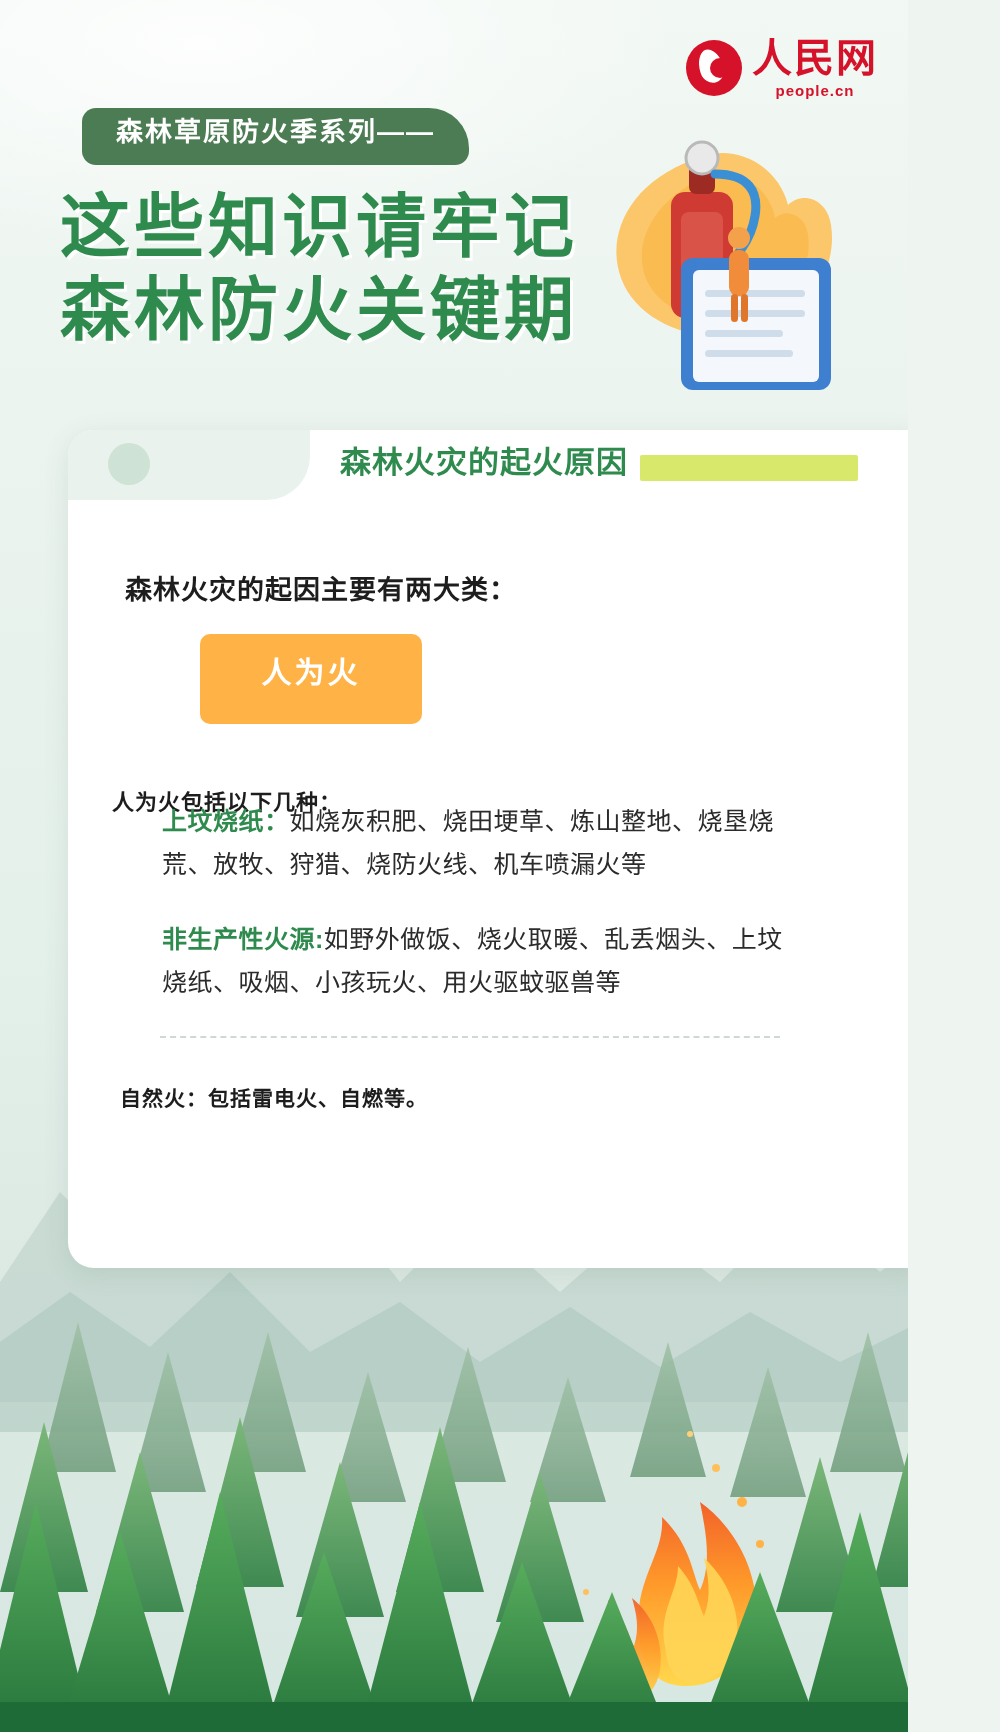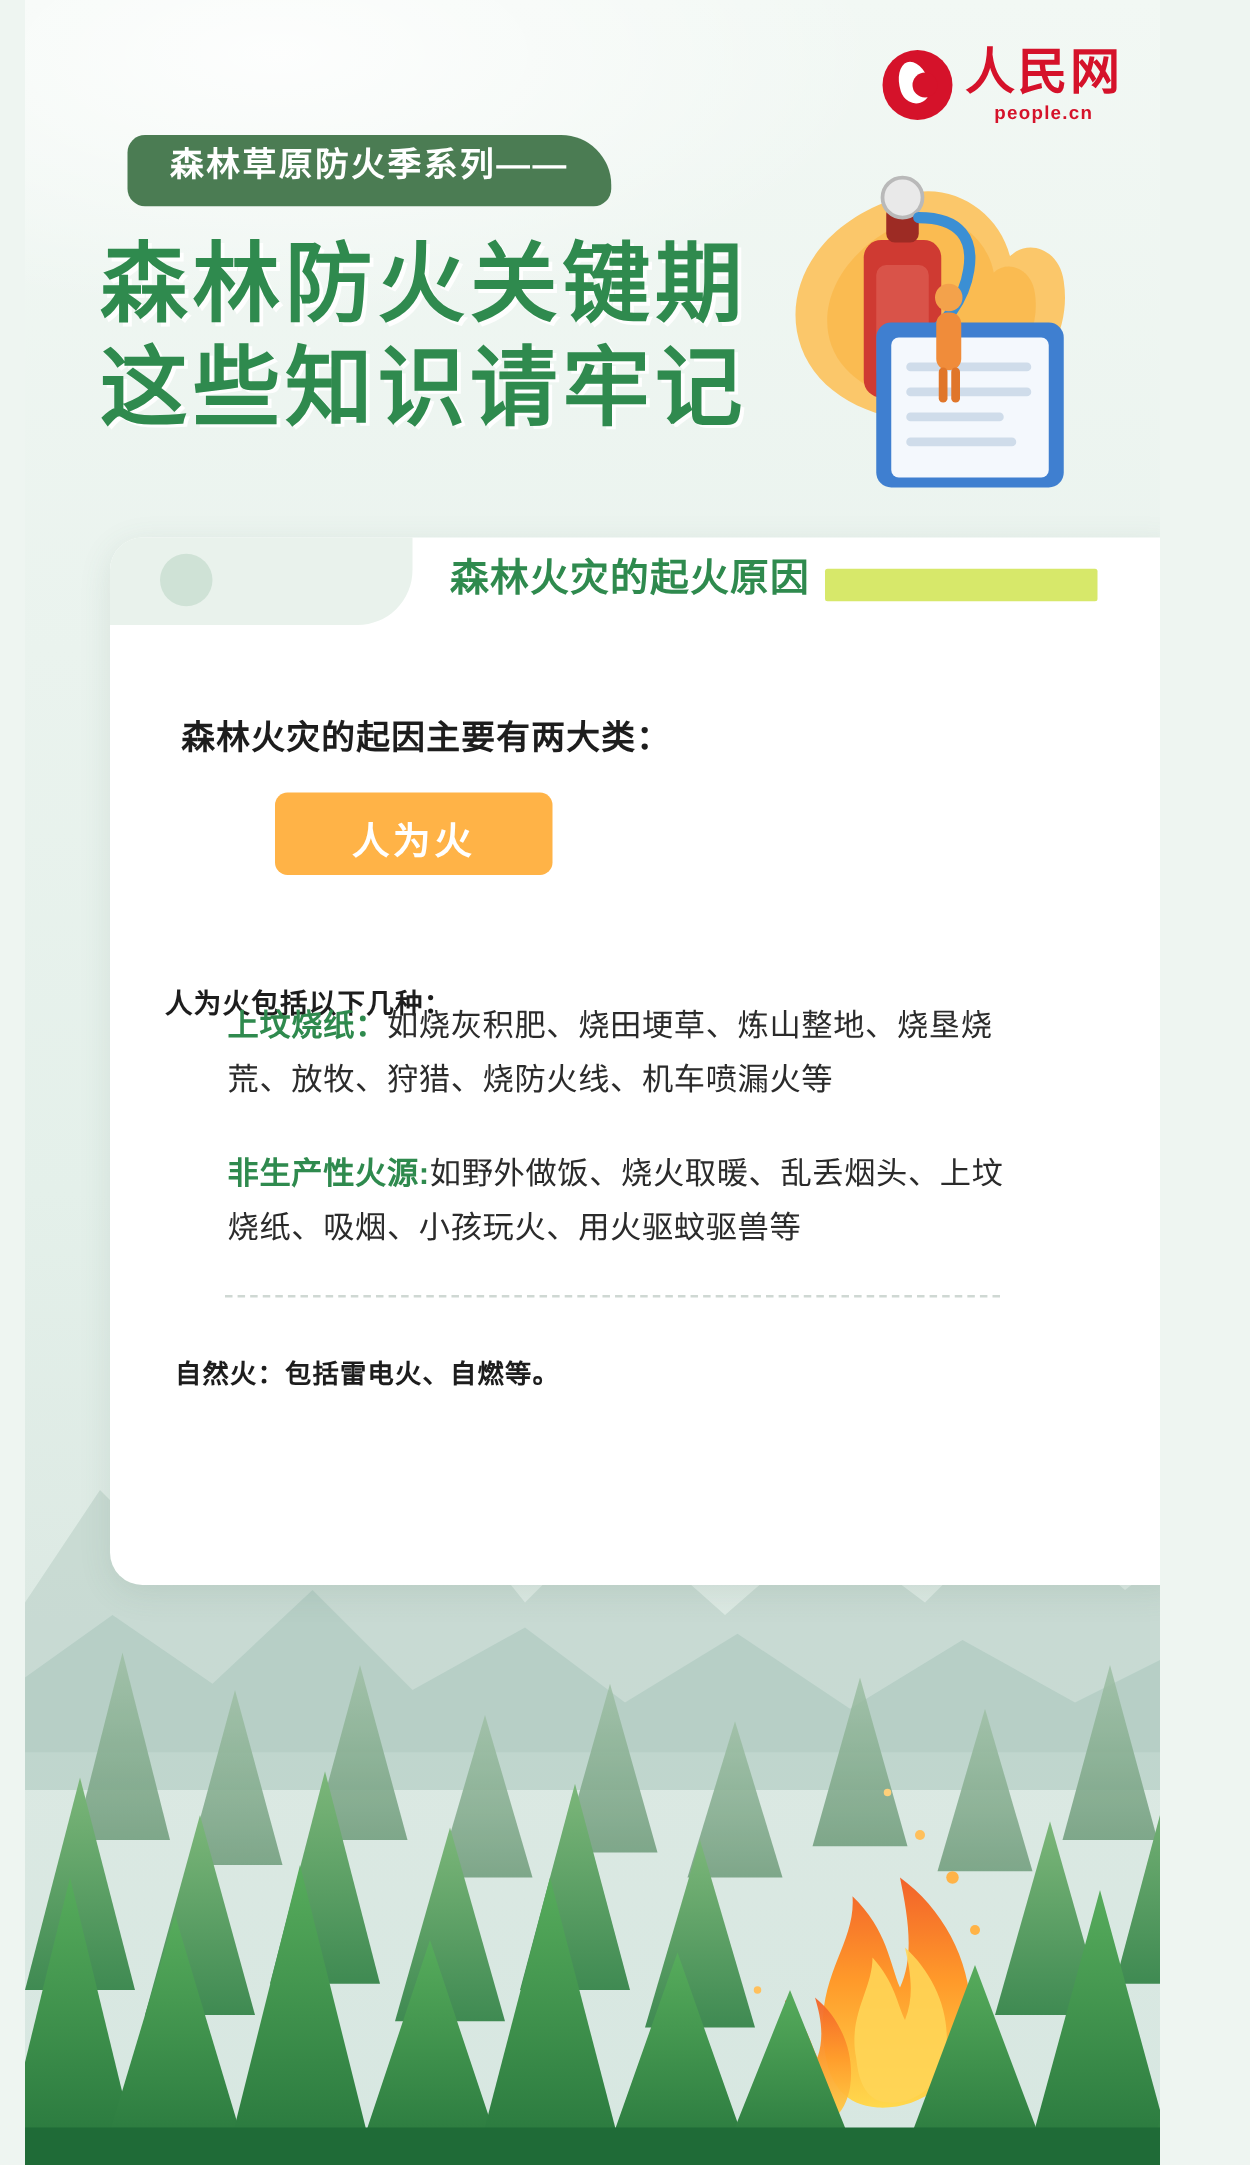--- a/index.html
+++ b/index.html
@@ -12,21 +12,20 @@
     font-family: "Liberation Sans", "DejaVu Sans", sans-serif;
     background: #eef5f1;
     overflow: hidden;
   }
   #poster {
     position: relative;
     width: 908px;
     height: 1732px;
     background: linear-gradient(180deg, #f2f8f4 0%, #eaf3ee 30%, #e4f0ea 55%, #dce9e3 75%, #d7e7e1 100%);
     overflow: hidden;
-    margin-left: 20px;
   }
 
   
   .bg-layer {
     position: absolute;
     left: 0;
     width: 1000px;
     pointer-events: none;
   }
   .haze-top {
@@ -207,21 +206,21 @@
     top: 634px;
     display: flex;
     gap: 58px;
   }
   .tag {
     background: #ffb347;
     color: #ffffff;
     font-size: 30px;
     font-weight: bold;
     letter-spacing: 3px;
-    padding: 14px 44px 8px 44px;
+    padding: 14px 44px 32px 44px;
     border-radius: 10px;
     text-align: center;
     min-width: 134px;
   }
   .sub-lead {
     position: absolute;
     left: 112px;
     top: 784px;
     font-size: 22px;
     font-weight: bold;
@@ -287,22 +286,22 @@
     <div class="logo-mark"></div>
     <div class="logo-text">
       <span class="logo-cn">人民网</span>
       <span class="logo-en">people.cn</span>
     </div>
   </div>
 
   <div class="series-pill">森林草原防火季系列——</div>
 
   <div class="main-title">
+    <div>这些知识请牢记</div>
     <div>森林防火关键期</div>
-    <div>这些知识请牢记</div>
   </div>
 
   <svg class="hero" viewBox="0 0 290 290">
 
     <path d="M130,30 C170,10 215,35 225,75 C240,60 265,70 268,95 C275,140 245,185 195,200 C140,218 75,195 58,148 C42,104 68,52 130,30 Z" fill="#fbc76a"></path>
     <path d="M140,48 C172,34 206,56 212,88 C224,77 243,86 245,105 C250,140 226,175 188,186 C144,199 95,182 82,146 C70,111 92,70 140,48 Z" fill="#f9b74a" opacity=".75"></path>
 
     <rect x="108" y="62" width="62" height="126" rx="14" fill="#cf3a32"></rect>
     <rect x="118" y="82" width="42" height="92" rx="8" fill="#e2685c" opacity=".55"></rect>
     <rect x="126" y="34" width="26" height="30" rx="7" fill="#9d2b24"></rect>

